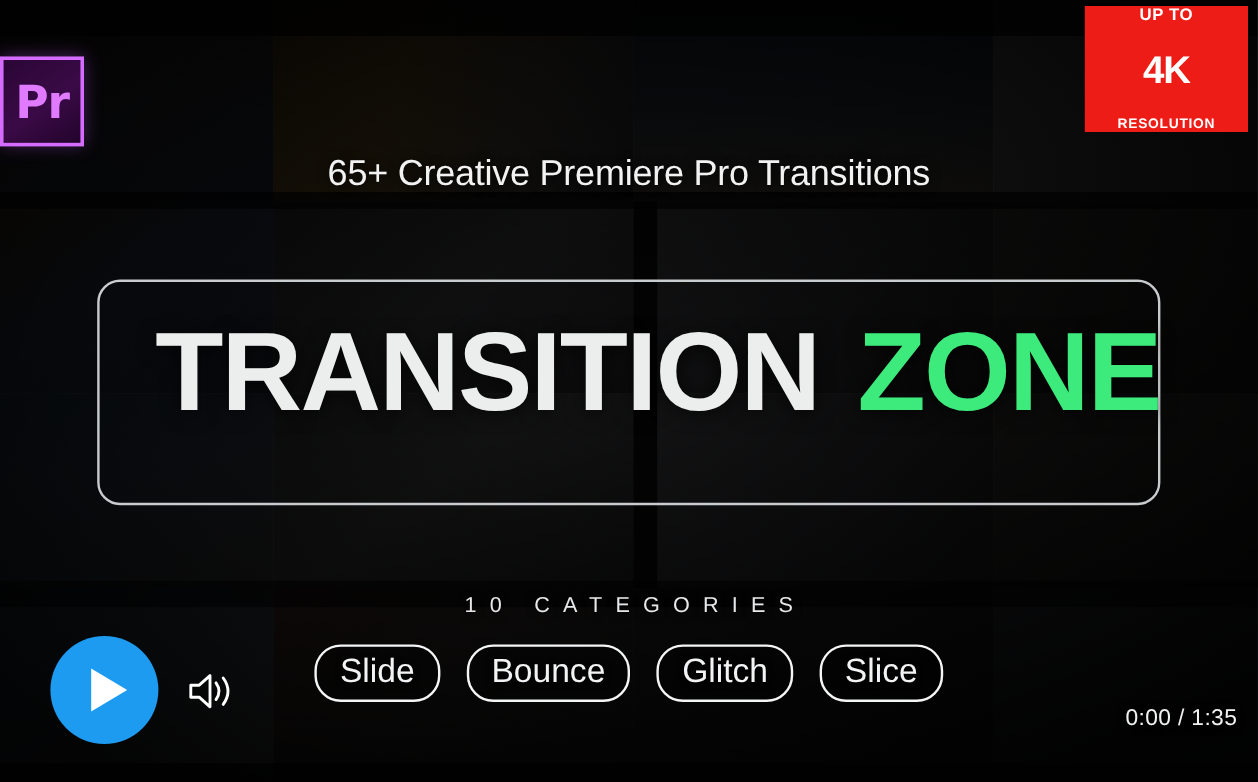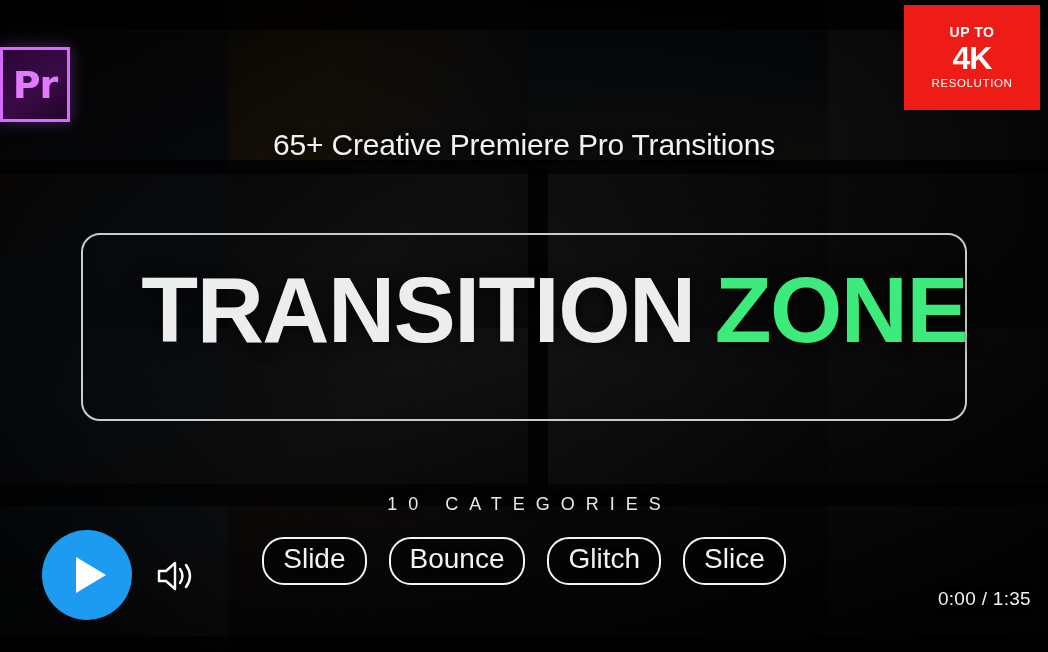--- a/index.html
+++ b/index.html
@@ -51,26 +51,26 @@
     font-family: "DejaVu Sans", sans-serif;
     line-height: 1;
   }
 
   
   #badge-4k {
     position: absolute; right: 8px; top: 5px;
     width: 136px; height: 105px;
     background: #ed1c16;
     display: flex; flex-direction: column;
-    align-items: center; justify-content: center;
+    align-items: center; justify-content: space-between;
     color: #fff; text-align: center;
   }
   #badge-4k .up { font-size: 14px; font-weight: bold; letter-spacing: 0.5px; line-height: 1; }
   #badge-4k .fourk { font-size: 32px; font-weight: bold; line-height: 1; margin: 3px 12px 4px; letter-spacing: -1px; }
-  #badge-4k .res { font-size: 11.5px; font-weight: normal; letter-spacing: 0.6px; line-height: 1; }
+  #badge-4k .res { font-size: 11.5px; font-weight: bold; letter-spacing: 0.6px; line-height: 1; }
 
   
   #subtitle {
     position: absolute; left: 0; right: 0; top: 128px;
     text-align: center;
     color: #f2f2f2;
     font-size: 30px;
     font-weight: normal;
     letter-spacing: -0.2px;
     text-shadow: 0 1px 10px rgba(0,0,0,0.85);
@@ -92,21 +92,21 @@
     white-space: nowrap;
   }
   #title-line .word {
     font-size: 93px;
     font-weight: bold;
     letter-spacing: -1.5px;
     line-height: 1;
     text-shadow: 0 2px 16px rgba(0,0,0,0.7);
   }
   #title-main { color: #eceded; }
-  #title-accent { color: #3deb7d; margin-left: 20px; }
+  #title-accent { color: #3deb7d; margin-left: 32px; }
 
   
   #cats-label {
     position: absolute; left: 0; right: 0; top: 494px;
     text-align: center;
     color: #e6e8ea;
     font-size: 18px;
     letter-spacing: 11px;
     text-indent: 11px;
     text-shadow: 0 1px 8px rgba(0,0,0,0.9);

